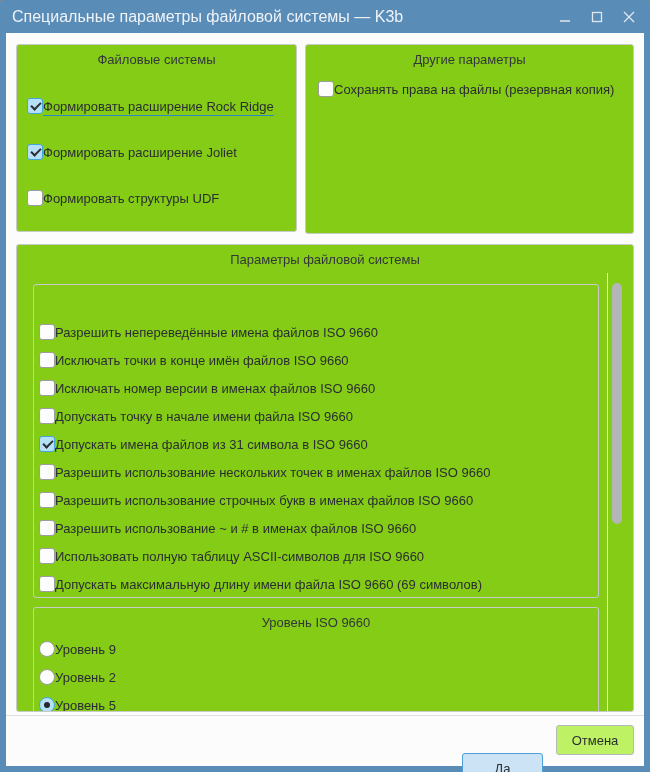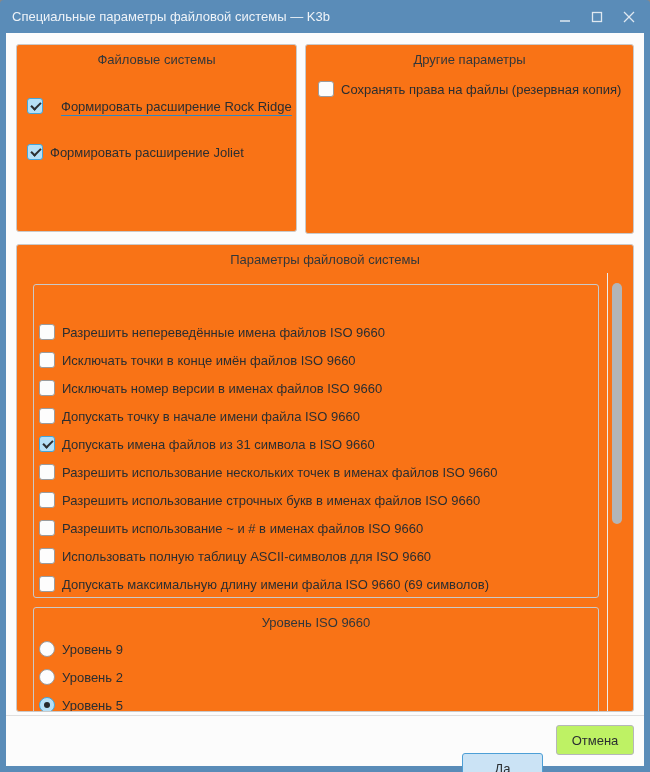--- a/index.html
+++ b/index.html
@@ -6,63 +6,63 @@
   html,body { background:#888; }
   body { font-family:"Liberation Sans", sans-serif; }
 
   .window {
     position:relative; width:650px; height:772px;
     background:#5a8cb8; border-radius:4px 4px 0 0; overflow:hidden;
     margin:0 auto;
   }
   .titlebar {
     position:absolute; left:0; top:0; width:650px; height:33px;
-    display:flex; align-items:center; color:#eef3f8; font-size:13px;
+    display:flex; align-items:center; color:#eef3f8; font-size:16px;
   }
   .titlebar .title { margin-left:12px; flex:1; white-space:nowrap; overflow:hidden; }
   .win-controls { display:flex; align-items:center; gap:14px; margin-right:12px; }
   .win-btn { width:18px; height:18px; display:flex; align-items:center; justify-content:center; }
   .win-btn svg { stroke:#dfe8f0; stroke-width:1.3; fill:none; }
 
   .content {
     position:absolute; left:6px; top:33px; width:638px; height:733px;
     background:#fcfcfc; color:#2b2e31; font-size:13px;
   }
 
   .groupbox {
-    position:absolute; border:1px solid #c9c9c9; border-radius:3px; background:#f97316;
+    position:absolute; border:1px solid #c9c9c9; border-radius:3px; background:#84cc16;
   }
   .group-title {
     position:absolute; top:7px; left:0; width:100%;
     text-align:center; color:#33373a; white-space:nowrap;
   }
 
   .rows { position:absolute; display:flex; flex-direction:column; }
-  .row { display:flex; align-items:center; gap:7px; height:16px; white-space:nowrap; }
+  .row { display:flex; align-items:center; height:16px; white-space:nowrap; }
 
   .cb {
     position:relative; width:16px; height:16px; flex:0 0 16px;
     background:#fdfdfd; border:1px solid #9a9c9e; border-radius:3px;
   }
   .row.on .cb { background:#b6e0f7; border-color:#43a5db; }
   .row.on .cb::after {
     content:""; position:absolute; left:3px; top:3px; width:8px; height:4px;
     border-left:2px solid #2b2f33; border-bottom:2px solid #2b2f33;
     transform:rotate(-45deg);
   }
   .radio {
     position:relative; width:16px; height:16px; flex:0 0 16px;
     background:#fdfdfd; border:1px solid #9a9c9e; border-radius:50%;
   }
   .row.on .radio { background:#b6e0f7; border-color:#43a5db; }
   .row.on .radio::after {
     content:""; position:absolute; left:4px; top:4px; width:6px; height:6px;
     border-radius:50%; background:#26292c;
   }
-  .row.focused .lbl { border-bottom:1px solid #2f88c5; padding-bottom:1px; margin-bottom:-2px;margin-left:11px; }
+  .row.focused .lbl { border-bottom:1px solid #2f88c5; padding-bottom:1px; margin-bottom:-2px; }
 
   
   #grp-fs     { left:10px;  top:11px;  width:281px; height:188px; }
   #grp-fs .rows    { left:10px; top:53px; gap:30px; }
   #grp-other  { left:299px; top:11px;  width:329px; height:190px; }
   #grp-other .rows { left:12px; top:36px; gap:30px; }
   #grp-main   { left:10px;  top:211px; width:618px; height:468px; overflow:hidden; }
 
   #box-iso    { left:16px; top:39px;  width:566px; height:314px; }
   #box-iso .rows   { left:5px; top:39px; gap:12px; }
@@ -123,20 +123,24 @@
           <div class="row on focused">
             <span class="cb"></span>
             <span class="lbl">Формировать расширение Rock Ridge</span>
           </div>
 
           <div class="row on">
             <span class="cb"></span>
             <span class="lbl">Формировать расширение Joliet</span>
           </div>
 
+          <div class="row">
+            <span class="cb"></span>
+            <span class="lbl">Формировать структуры UDF</span>
+          </div>
         </div>
     </div>
 
     <div class="groupbox" id="grp-other">
       <div class="group-title">Другие параметры</div>
       <div class="rows">
 
           <div class="row">
             <span class="cb"></span>
             <span class="lbl">Сохранять права на файлы (резервная копия)</span>

